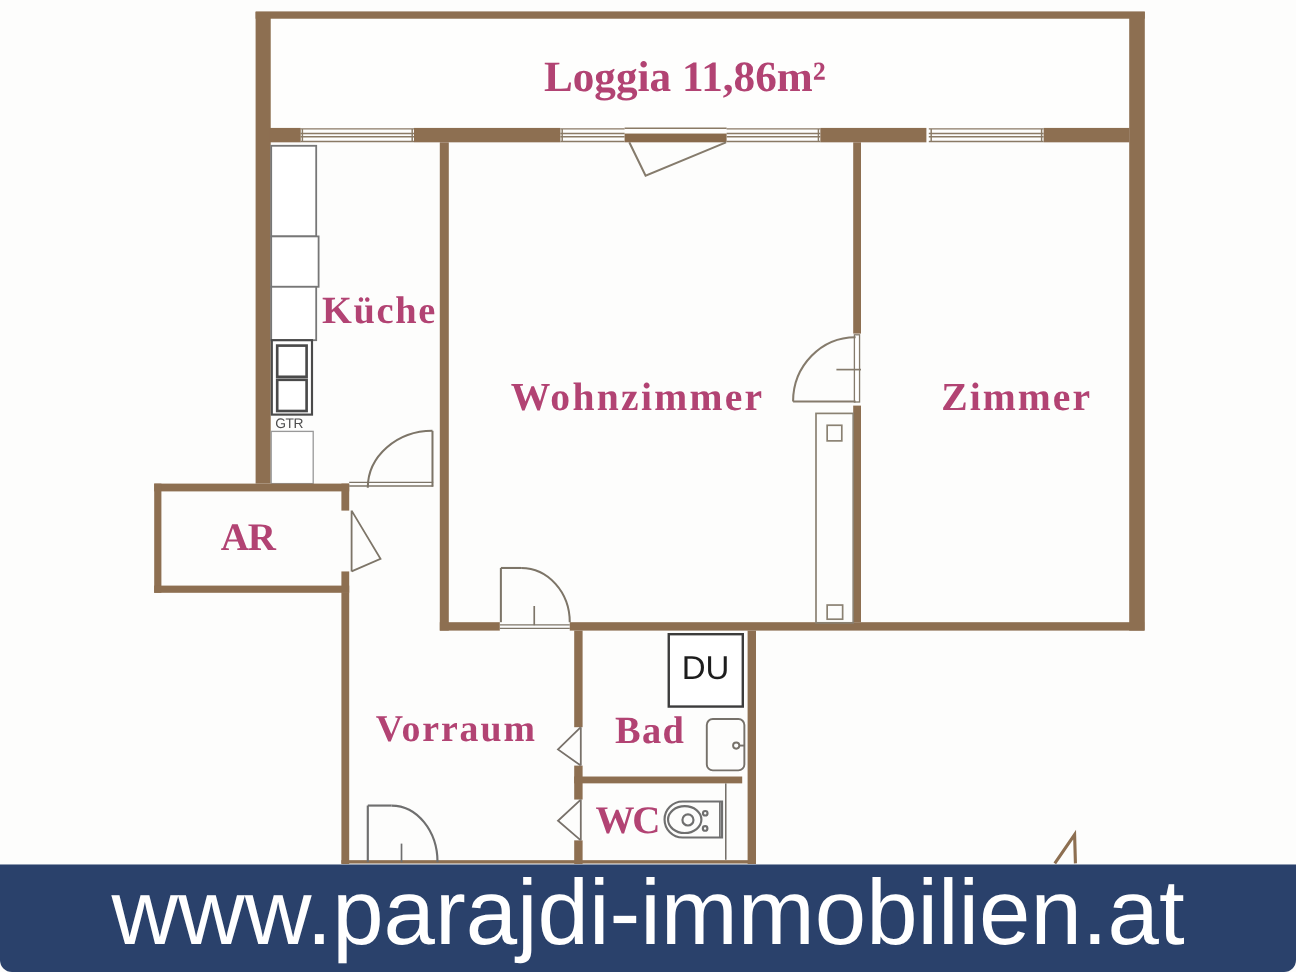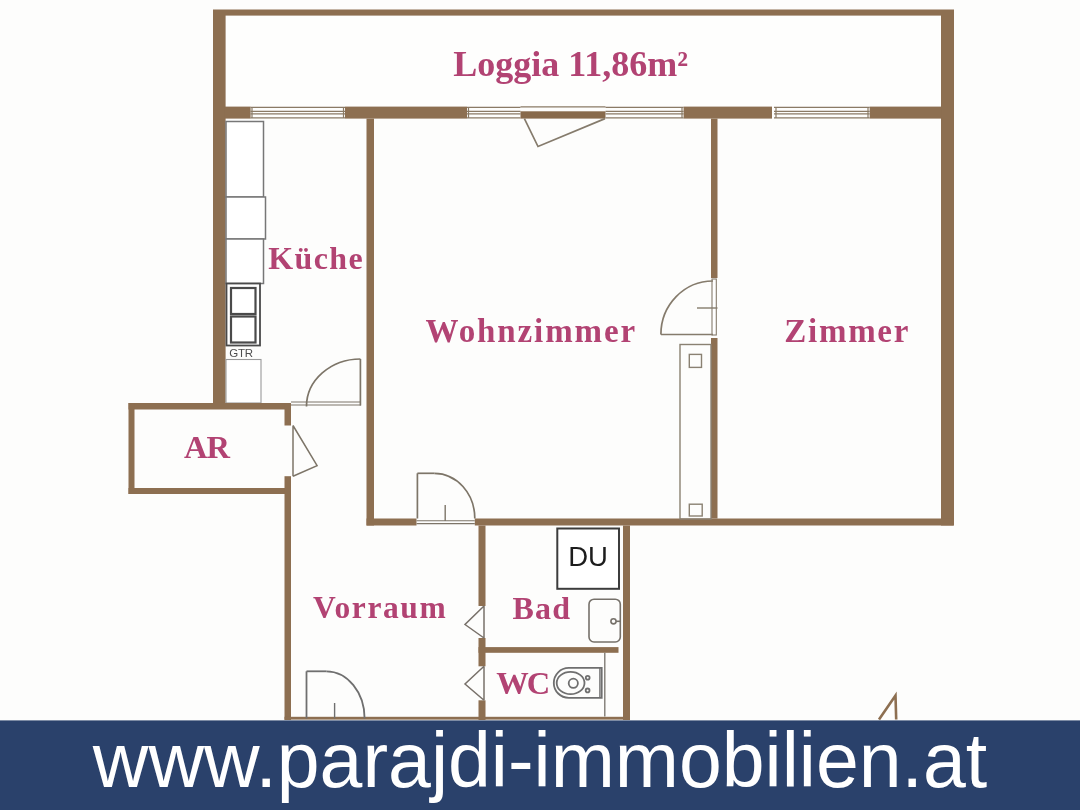--- a/index.html
+++ b/index.html
@@ -1,17 +1,17 @@
 <!DOCTYPE html>
 <html><head>
 <meta charset="utf-8">
 <style>
   html,body{margin:0;padding:0;}
   body{width:1080px;height:810px;background:#fdfdfc;font-family:"Liberation Sans",sans-serif;}
-  .page{position:relative;width:1080px;height:810px;overflow:hidden;}
+  .page{position:relative;width:1080px;height:810px;overflow:hidden;border-radius:10px;}
   svg text{font-family:"Liberation Serif",serif;font-weight:bold;fill:#b24373;}
   svg text.sans{font-family:"Liberation Sans",sans-serif;font-weight:normal;}
 </style>
 </head>
 <body>
 <div class="page">
 <svg width="1080" height="810" viewBox="0 0 1080 810">
 
 <rect x="0" y="0" width="1080" height="720" fill="#fdfdfc"></rect>
 

